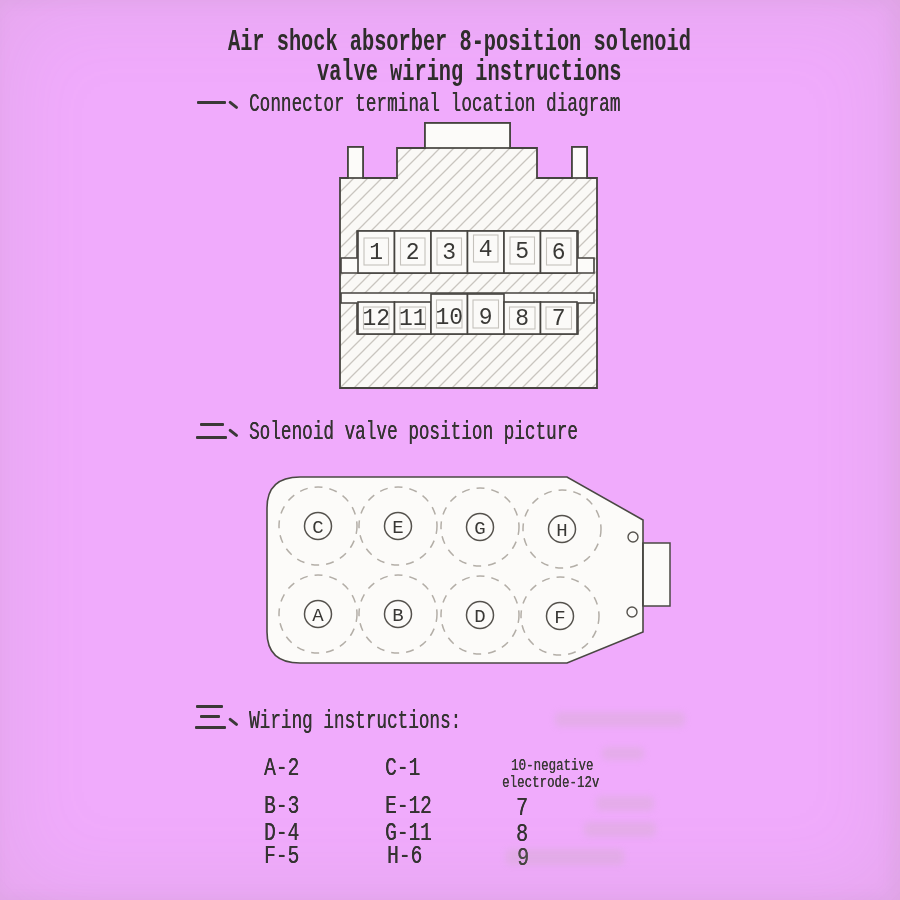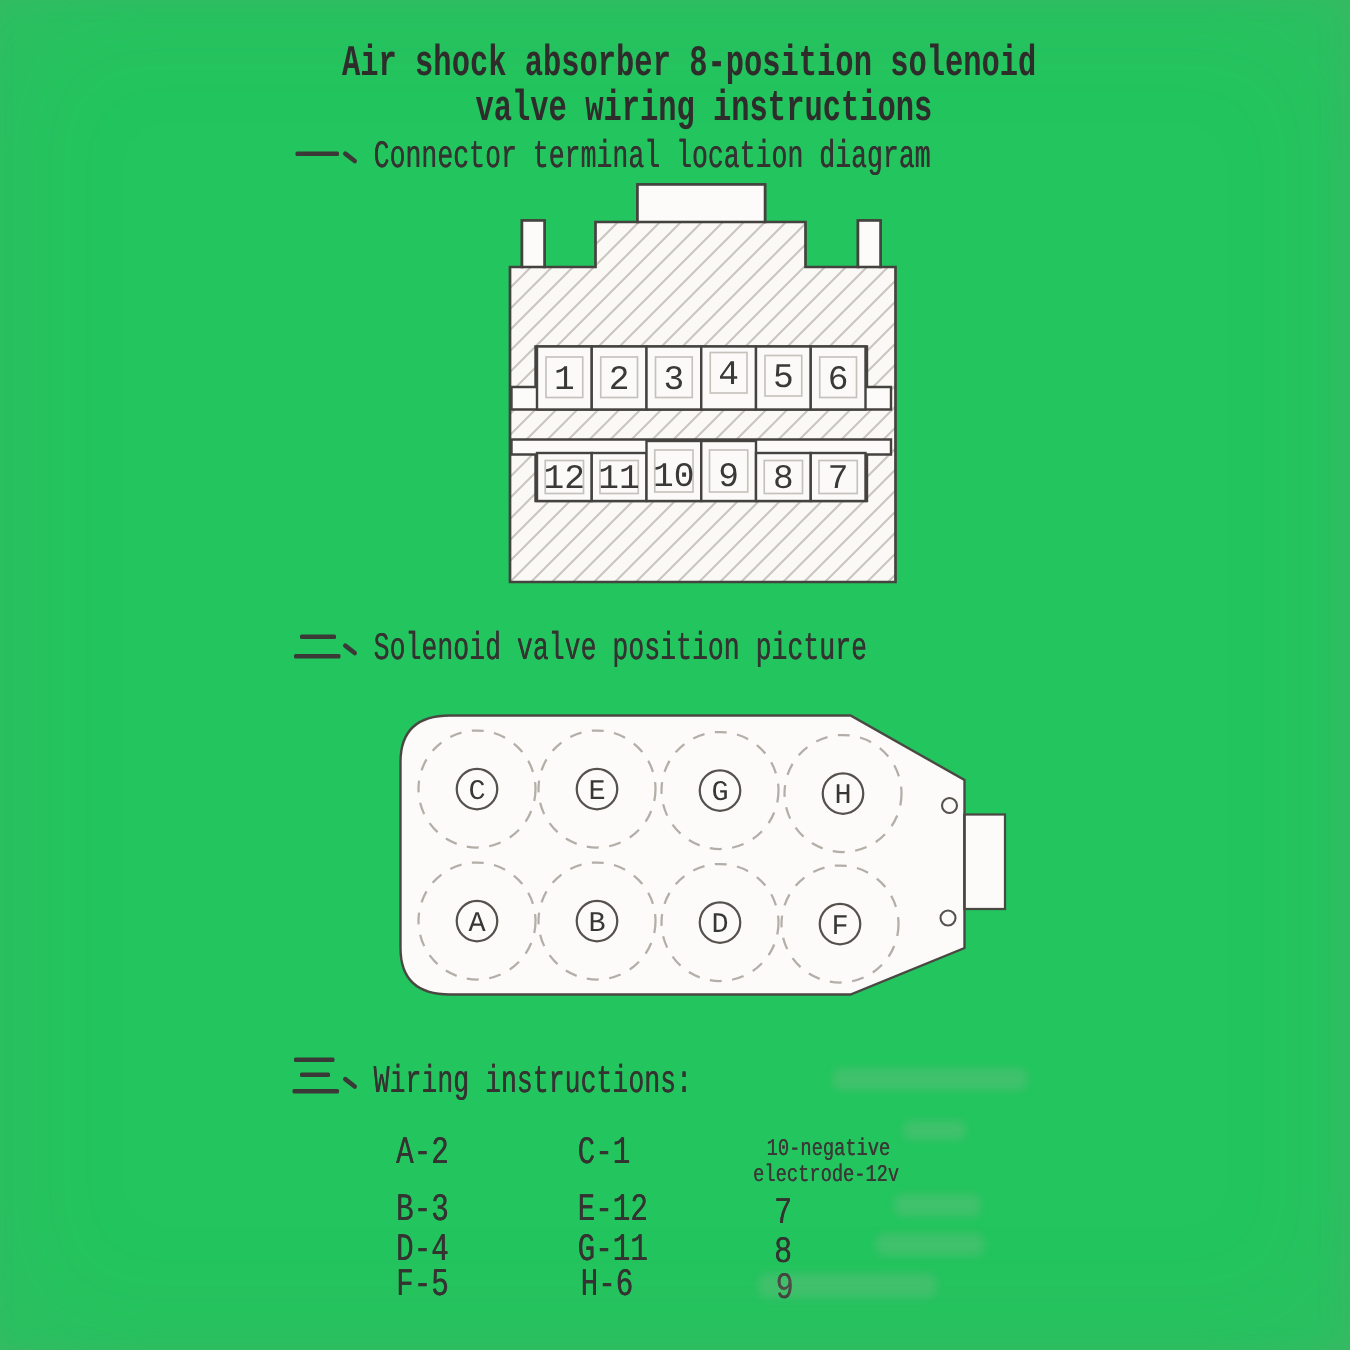--- a/index.html
+++ b/index.html
@@ -1,20 +1,20 @@
 <!DOCTYPE html>
 <html><head>
 <meta charset="utf-8">
 <style>
   html,body{margin:0;padding:0;background:#e8e6e2;}
   .page{
     position:relative;
     width:900px;height:900px;
     margin:0 auto;
-    background:#22c55e;
+    background:#f0abfc;
     overflow:hidden;
     font-family:"Liberation Mono","DejaVu Sans Mono",monospace;
     color:#3c3c3c;
     box-shadow:inset 0 0 90px rgba(150,140,128,0.14), inset -6px 0 18px rgba(150,140,128,0.10);
   }
   .abs{position:absolute;display:inline-block;transform-origin:0 0;white-space:pre;}
   .title{font-size:29px;font-weight:bold;color:#2e2d2b;transform:scaleX(0.70);letter-spacing:0;}
   .heading-label{font-size:26px;color:#343331;transform:scaleX(0.68);text-shadow:0.35px 0 0 #343331;line-height:1;}
   .tbl{font-size:26px;color:#343331;transform:scaleX(0.75);text-shadow:0.3px 0 0 #343331;line-height:1;}
   .tbl-small{font-size:16px;color:#3a3936;transform:scaleX(0.78);text-shadow:0.25px 0 0 #3a3936;line-height:1;}

